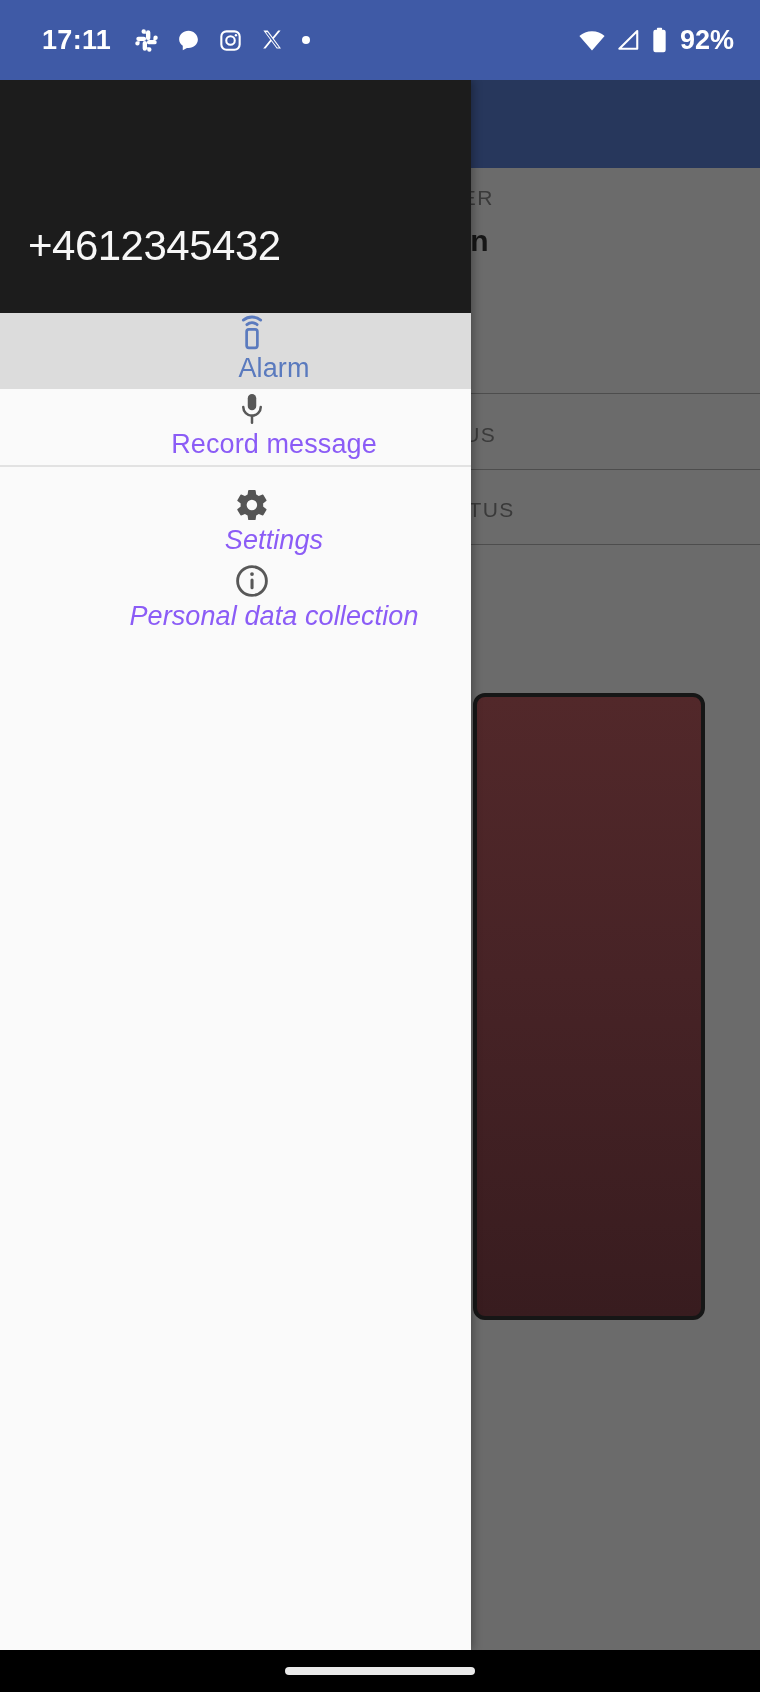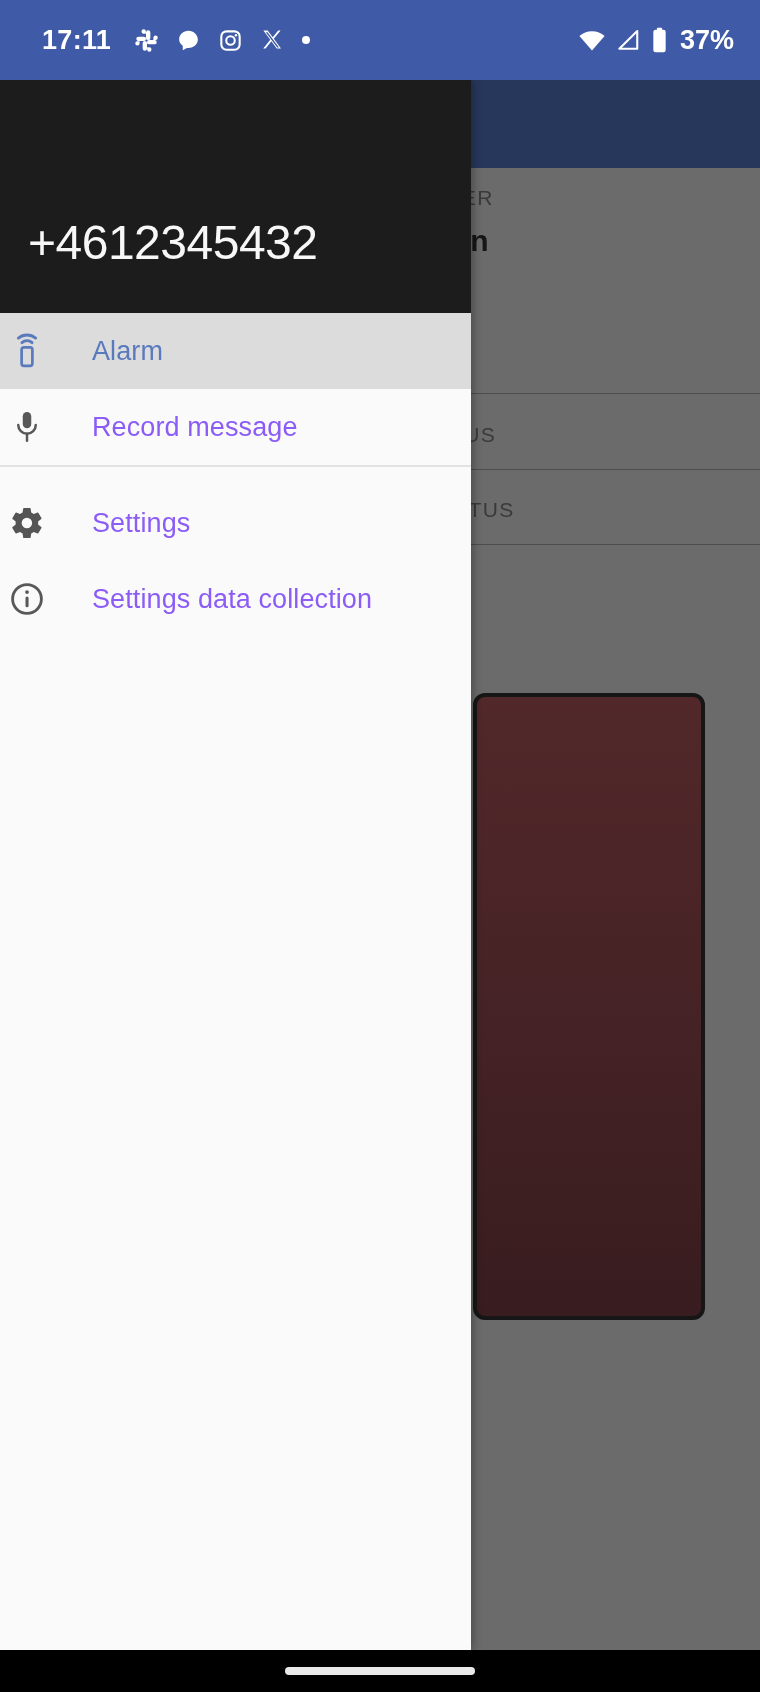--- a/index.html
+++ b/index.html
@@ -87,35 +87,36 @@
   }
   .drawer-header {
     width:471px; height:233px;
     background:#1c1c1c;
     position:relative;
   }
   .drawer-phone {
     position:absolute;
     left:28px; bottom:43px;
     color:#f7f7f7;
-    font-size:48px;
+    font-size:42px;
     font-weight:400;
     letter-spacing:-0.5px;
     white-space:nowrap;
   }
 
   .menu-group { background:#fafafa; }
   .menu-divider { height:1px; background:#e2e2e2; width:100%; }
 
   .menu-item {
     display:flex; align-items:center;
     height:76px;
-    padding-left:7px;
+    padding-left:32px;
     background:#fafafa;
     cursor:pointer;
+    flex-direction:column;
   }
   .menu-item.selected { background:#dcdcdc; }
   .menu-icon {
     width:40px; height:40px;
     display:flex; align-items:center; justify-content:center;
     flex:0 0 40px;
   }
   .menu-label {
     margin-left:45px;
     font-size:27px;
@@ -187,41 +188,41 @@
         </span>
         <span class="menu-label">Record message</span>
       </div>
     </div>
 
     <div class="menu-divider"></div>
 
 
     <div class="menu-divider"></div>
 
-    <div class="menu-group" style="padding-top:18px;">
+    <div class="menu-group" style="padding-top:18px;font-style:italic;">
 
       <div class="menu-item">
         <span class="menu-icon">
           <svg width="36" height="36" viewBox="0 0 24 24">
             <path fill="#555555" d="M19.4 13c.04-.33.06-.66.06-1s-.03-.67-.07-1l2.11-1.63a.5.5 0 0 0 .12-.64l-2-3.46a.5.5 0 0 0-.6-.22l-2.49 1a7.3 7.3 0 0 0-1.73-1l-.38-2.65A.49.49 0 0 0 13.93 2h-4a.49.49 0 0 0-.49.42l-.38 2.65c-.62.25-1.2.59-1.73 1l-2.49-1a.5.5 0 0 0-.6.22l-2 3.46a.5.5 0 0 0 .12.64L4.47 11c-.04.33-.07.67-.07 1s.03.67.07 1l-2.11 1.63a.5.5 0 0 0-.12.64l2 3.46c.12.22.39.3.6.22l2.49-1c.52.4 1.1.74 1.73 1l.38 2.65c.04.24.25.42.49.42h4c.24 0 .45-.18.49-.42l.38-2.65c.62-.26 1.2-.6 1.73-1l2.49 1c.22.08.48 0 .6-.22l2-3.46a.5.5 0 0 0-.12-.64L19.4 13zm-7.47 2.5a3.5 3.5 0 1 1 0-7 3.5 3.5 0 0 1 0 7z"></path>
           </svg>
         </span>
         <span class="menu-label">Settings</span>
       </div>
 
 
       <div class="menu-item">
         <span class="menu-icon">
           <svg width="36" height="36" viewBox="0 0 24 24" fill="none">
             <circle cx="12" cy="12" r="9.6" stroke="#585858" stroke-width="1.9"></circle>
             <circle cx="12" cy="7.4" r="1.25" fill="#585858"></circle>
             <rect x="11" y="10.3" width="2.05" height="7.2" rx="1" fill="#585858"></rect>
           </svg>
         </span>
-        <span class="menu-label">Settings data collection</span>
+        <span class="menu-label">Personal data collection</span>
       </div>
     </div>
   </div>
 
   <div class="status-bar">
     <div class="status-left">
       <span class="status-time">17:11</span>
 
       <span class="sb-icon">
         <svg width="25" height="25" viewBox="0 0 24 24" fill="#ffffff">
@@ -269,21 +270,21 @@
         <svg width="25" height="24" viewBox="0 0 24 22" fill="none">
           <path d="M20.4 2.4v17H3.2L20.4 2.4z" stroke="#ffffff" stroke-width="2" stroke-linejoin="round"></path>
         </svg>
       </span>
       <span class="sb-icon">
         <svg width="17" height="26" viewBox="0 0 14 24" fill="#ffffff">
           <rect x="4.6" y="0.6" width="4.8" height="2.3" rx="0.8"></rect>
           <rect x="1.3" y="2.6" width="11.4" height="20.6" rx="2"></rect>
         </svg>
       </span>
-      <span class="battery-text">37%</span>
+      <span class="battery-text">92%</span>
     </div>
   </div>
 
   <div class="nav-bar">
     <div class="home-pill"></div>
   </div>
 
 </div>
 
 </body></html>

